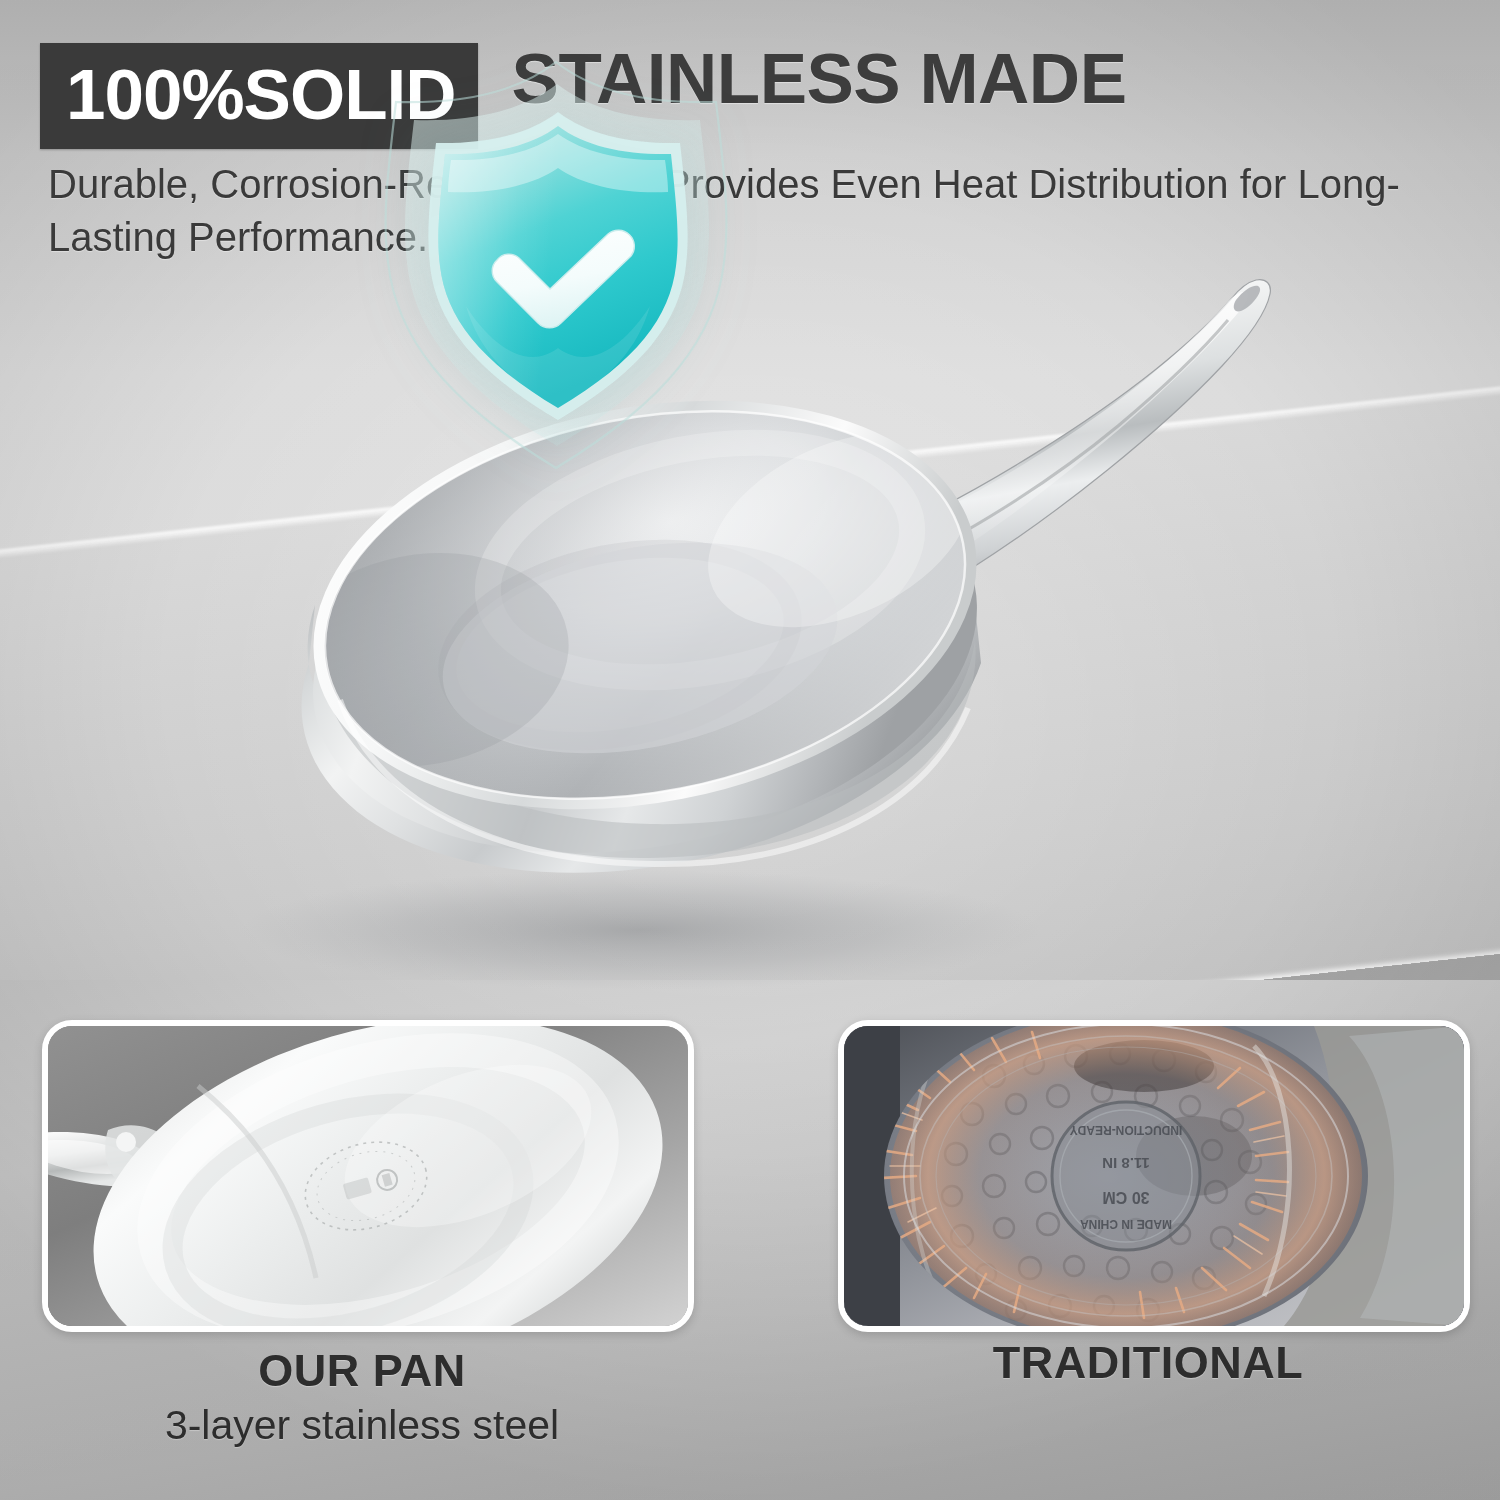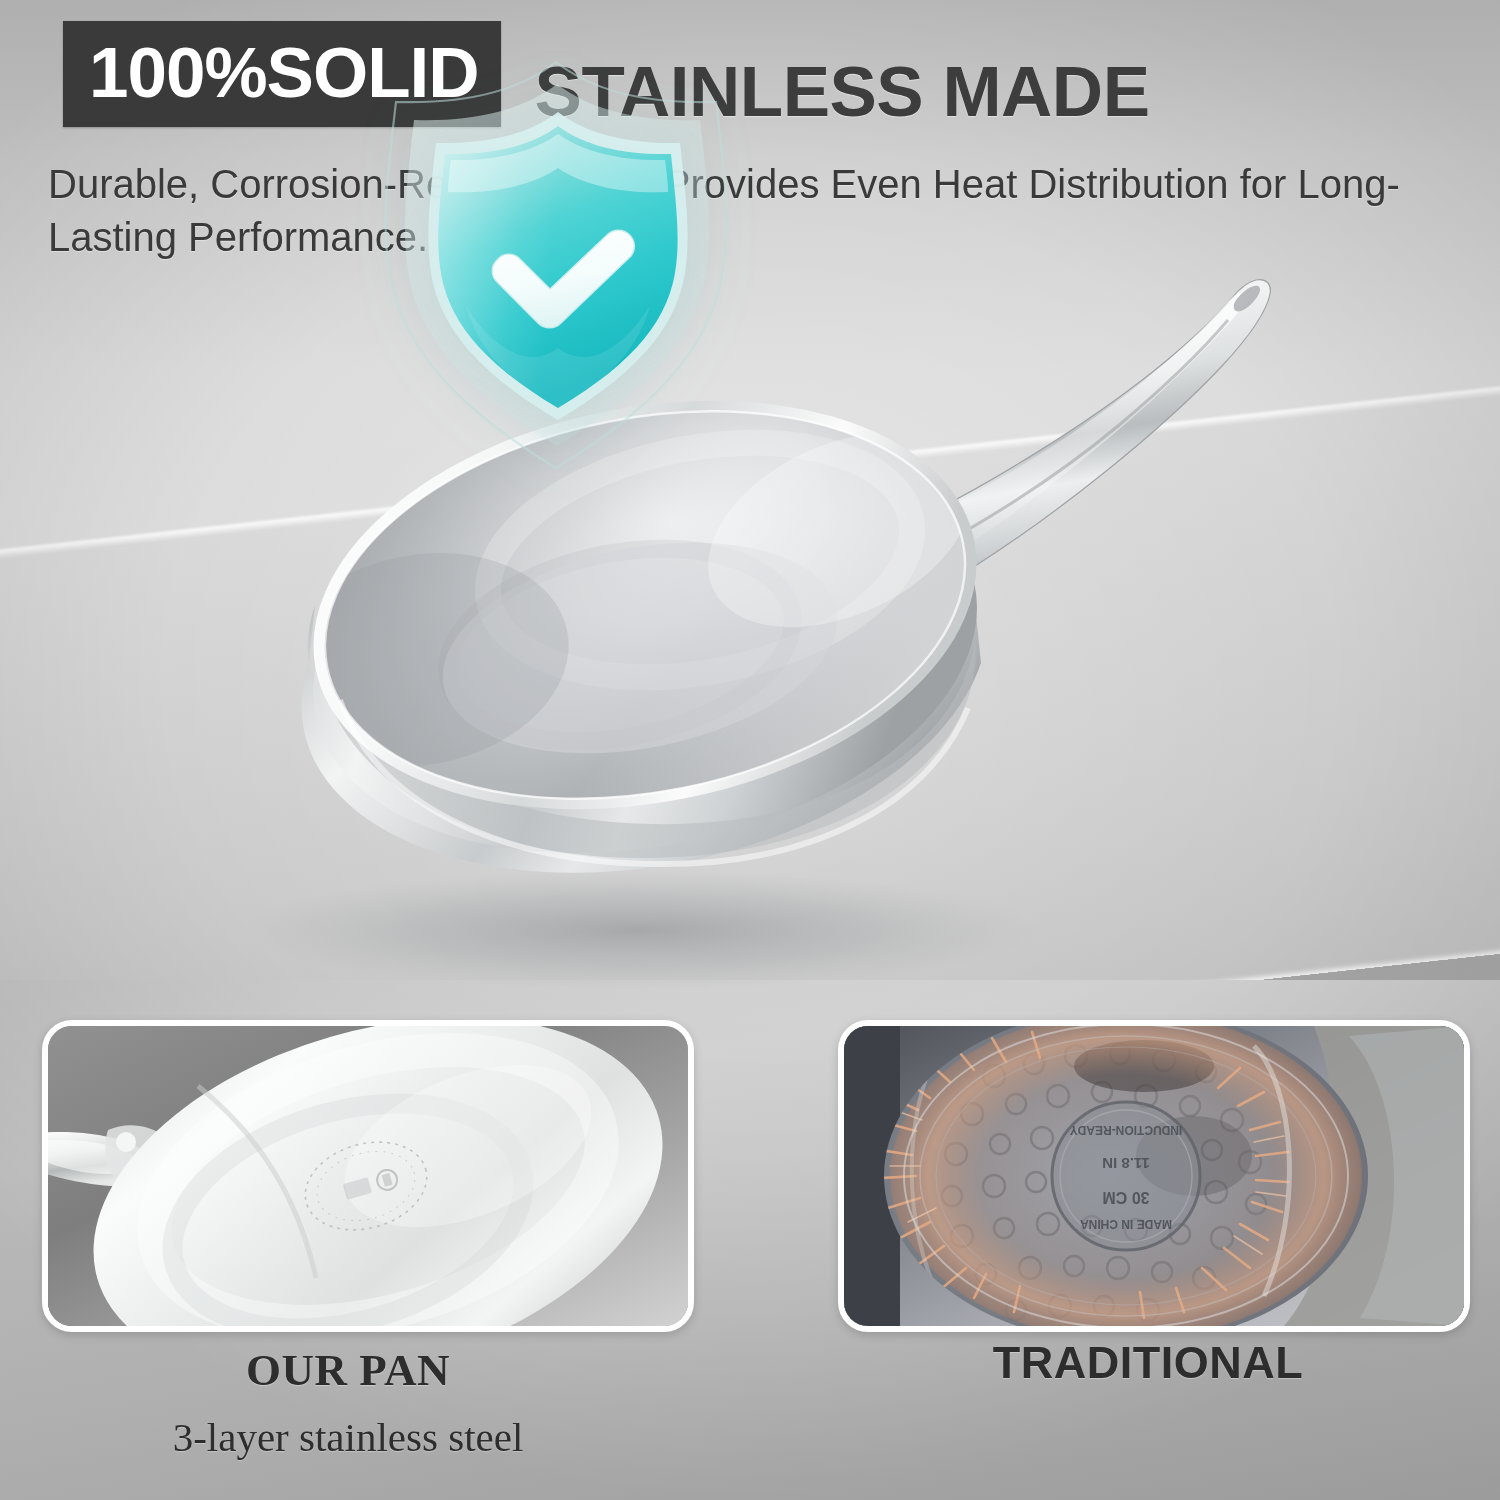--- a/index.html
+++ b/index.html
@@ -84,24 +84,23 @@
   .bg-bottomband {
     position: absolute;
     left: 0; top: 980px; width: 1500px; height: 520px;
     background: linear-gradient(170deg, #c6c6c6 0%, #cfcfcf 25%, #c2c2c2 60%, #adadad 100%);
   }
 
   
   .header { position: absolute; left: 0; top: 0; width: 1500px; }
   .title-row {
     position: absolute;
-    left: 40px; top: 21px;
+    left: 40px; top: 43px;
     display: flex;
-    align-items: flex-end;
-    margin-left: 23px;
+    align-items: flex-start;
   }
   .title-badge {
     background: #3a3a3a;
     color: #ffffff;
     font-size: 71px;
     font-weight: 700;
     letter-spacing: -1px;
     line-height: 1;
     padding: 16px 22px 19px 26px;
     white-space: nowrap;
@@ -167,34 +166,34 @@
     background:
       radial-gradient(ellipse 55% 78% at 46% 50%, #8e9199 0%, #7e828b 40%, #6f737c 62%, #5e6168 100%),
       linear-gradient(120deg, #5a5d64 0%, #7a7e86 40%, #8f9299 70%, #a9aab0 100%);
   }
 
   .caption {
     position: absolute;
     text-align: center;
     color: #2d2d2d;
   }
-  .caption-left  { left: 28px;  top: 326px; width: 640px; font-family: Liberation Serif, serif; }
+  .caption-left  { left: 42px;  top: 326px; width: 640px; }
   .caption-right { left: 838px; top: 318px; width: 620px; }
   .caption-title {
     font-size: 45px;
     font-weight: 700;
     letter-spacing: .5px;
     line-height: 1.1;
     text-shadow: 0 1px 1px rgba(255,255,255,.35);
   }
   .caption-sub {
     font-size: 41px;
     font-weight: 400;
     line-height: 1.15;
-    margin-top: 18px;
+    margin-top: 6px;
     text-shadow: 0 1px 1px rgba(255,255,255,.3);
   }
 </style>
 </head>
 <body>
 
 <div id="stage">
 
   <div class="bg-base"></div>
   <div class="bg-top-light"></div>

